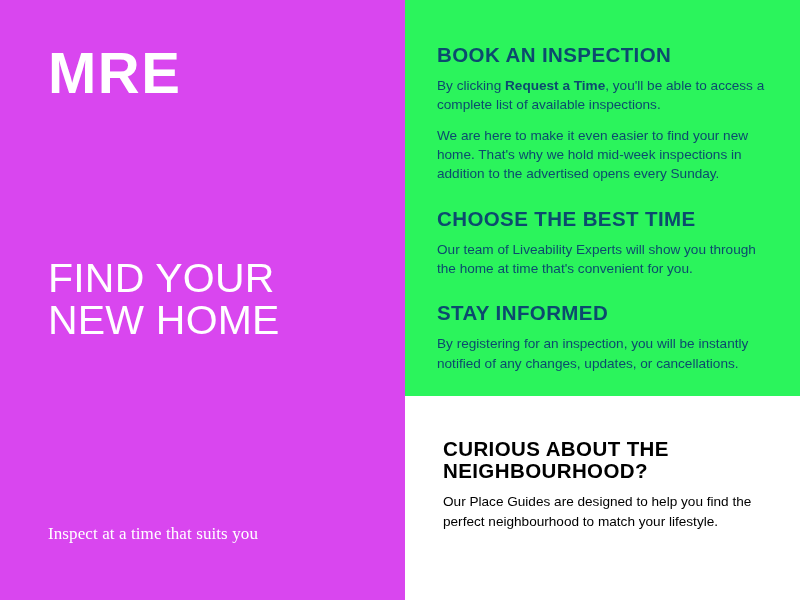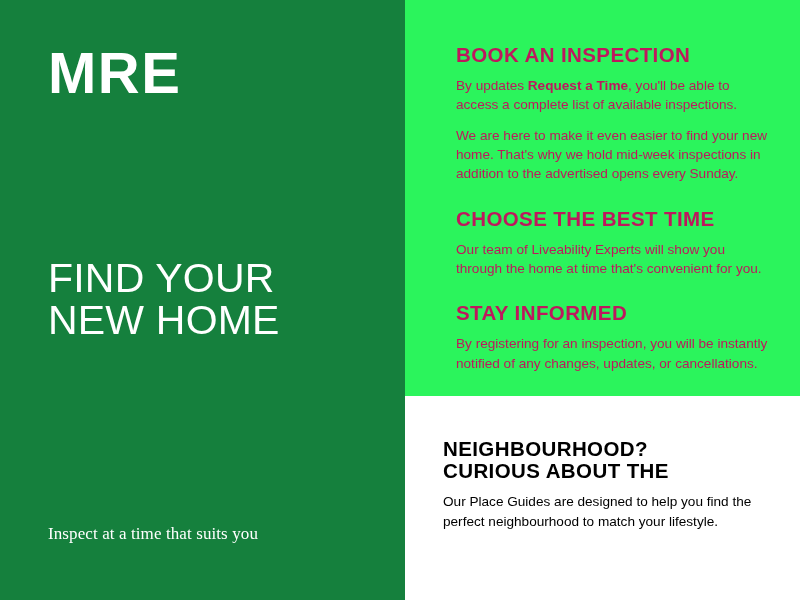--- a/index.html
+++ b/index.html
@@ -12,21 +12,21 @@
   .page {
     position: relative;
     width: 800px; height: 600px;
     display: flex;
   }
 
   
   .left {
     width: 405px;
     height: 600px;
-    background: #15803d;
+    background: #d946ef;
     position: relative;
     flex: 0 0 405px;
   }
   .brand {
     position: absolute;
     left: 48px;
     top: 44px;
     color: #ffffff;
     font-size: 58px;
     font-weight: 700;
@@ -60,22 +60,22 @@
   .right {
     width: 395px;
     flex: 0 0 395px;
     height: 600px;
     display: flex;
     flex-direction: column;
   }
   .green {
     background: #2bf45c;
     height: 396px;
-    padding: 44px 30px 20px 51px;
-    color: #be185d;
+    padding: 44px 30px 20px 32px;
+    color: #0c4a6e;
   }
   .white {
     background: #ffffff;
     height: 204px;
     padding: 42px 30px 20px 38px;
     color: #000000;
   }
 
   h2.sec-title {
     font-size: 20.5px;
@@ -110,32 +110,32 @@
       <span>NEW HOME</span>
     </div>
     <div class="tagline">Inspect at a time that suits you</div>
   </div>
 
   <div class="right">
 
     <div class="green">
 
       <h2 class="sec-title">BOOK AN INSPECTION</h2>
-      <p class="body"><span>By updates </span><span class="bold">Request a Time</span><span>, you'll be able to access a complete list of available inspections.</span></p>
+      <p class="body"><span>By clicking </span><span class="bold">Request a Time</span><span>, you'll be able to access a complete list of available inspections.</span></p>
       <p class="body">We are here to make it even easier to find your new home. That's why we hold mid-week inspections in addition to the advertised opens every Sunday.</p>
 
       <h2 class="sec-title second">CHOOSE THE BEST TIME</h2>
       <p class="body">Our team of Liveability Experts will show you through the home at time that's convenient for you.</p>
 
       <h2 class="sec-title second">STAY INFORMED</h2>
       <p class="body">By registering for an inspection, you will be instantly notified of any changes, updates, or cancellations.</p>
     </div>
 
     <div class="white">
       <h2 class="sec-title">
+        <span style="display:block">CURIOUS ABOUT THE</span>
         <span style="display:block">NEIGHBOURHOOD?</span>
-        <span style="display:block">CURIOUS ABOUT THE</span>
       </h2>
       <p class="body">Our Place Guides are designed to help you find the perfect neighbourhood to match your lifestyle.</p>
     </div>
 
   </div>
 </div>
 
 </body></html>

